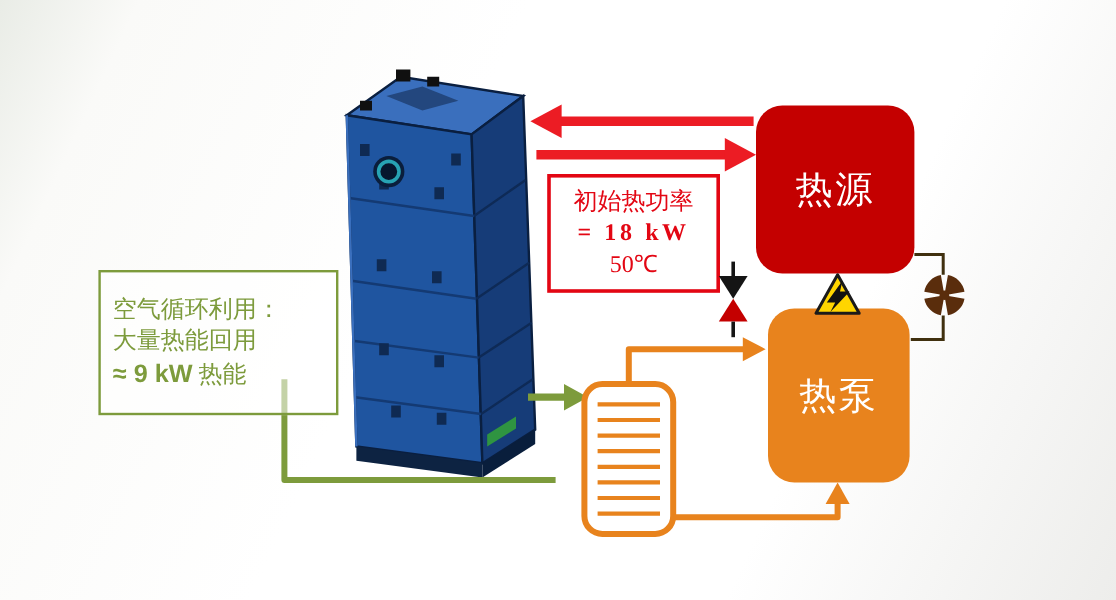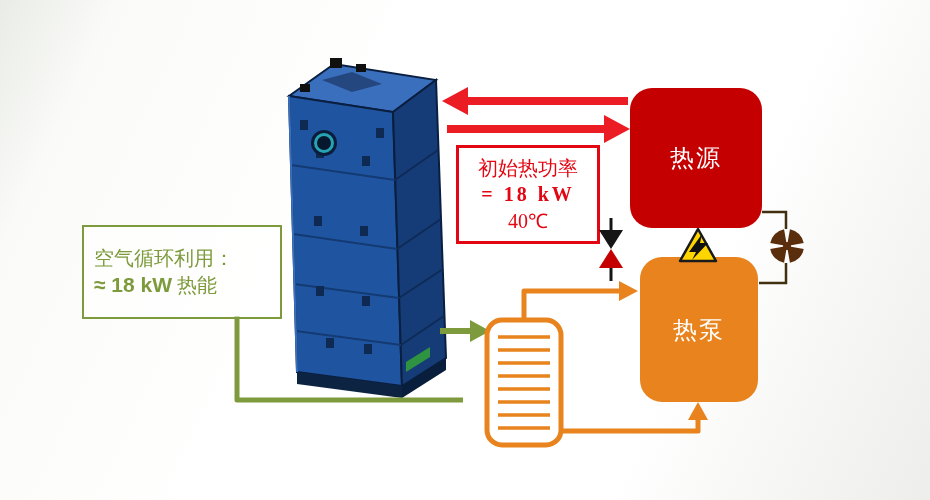--- a/index.html
+++ b/index.html
@@ -4,21 +4,21 @@
 <style>
   html,body{margin:0;padding:0;background:#ffffff;}
   .canvas{
     position:relative;width:930px;height:500px;overflow:hidden;
     background:linear-gradient(115deg,#e9ece6 0%,#fafaf8 10%,#ffffff 38%,#ffffff 72%,#ededeb 100%);
     font-family:"Liberation Serif", serif;
   }
   .layer{position:absolute;left:0;top:0;width:930px;height:500px;}
   .node{
     position:absolute;display:flex;align-items:center;justify-content:center;
-    color:#ffffff;font-size:24px;letter-spacing:2px;border-radius:22px;
+    color:#ffffff;font-size:31px;letter-spacing:2px;border-radius:22px;
   }
   .heat-source{left:630px;top:88px;width:132px;height:140px;background:#c40000;}
   .heat-pump{left:640px;top:257px;width:118px;height:145px;background:#e8831d;}
   .power-note{
     position:absolute;left:456px;top:145px;width:144px;box-sizing:border-box;
     border:3px solid #e30613;background:#ffffff;color:#e30613;
     text-align:center;font-size:20px;line-height:1.32;padding:7px 12px;
   }
   .power-note .ln{display:block;}
   .power-note .kw{letter-spacing:3px;font-weight:bold;}
@@ -101,26 +101,27 @@
   <div class="node heat-source">
     <span>热源</span>
   </div>
   <div class="node heat-pump">
     <span>热泵</span>
   </div>
 
   <div class="power-note">
     <span class="ln">初始热功率</span>
     <span class="ln kw">= 18 kW</span>
-    <span class="ln">40℃</span>
+    <span class="ln">50℃</span>
   </div>
 
   <div class="air-note">
     <span class="ln">空气循环利用：</span>
-    <span class="ln"><b class="strong">≈ 18 kW</b><span> 热能</span></span>
+    <span class="ln">大量热能回用</span>
+    <span class="ln"><b class="strong">≈ 9 kW</b><span> 热能</span></span>
   </div>
 
   <svg class="layer" viewBox="0 0 930 500">
 
     <g>
       <line x1="611" y1="218" x2="611" y2="232" stroke="#151515" stroke-width="3"></line>
       <polygon points="599,230 623,230 611,249" fill="#151515"></polygon>
       <polygon points="599,268 623,268 611,249" fill="#c40000"></polygon>
       <line x1="611" y1="268" x2="611" y2="281" stroke="#151515" stroke-width="3"></line>
     </g>

